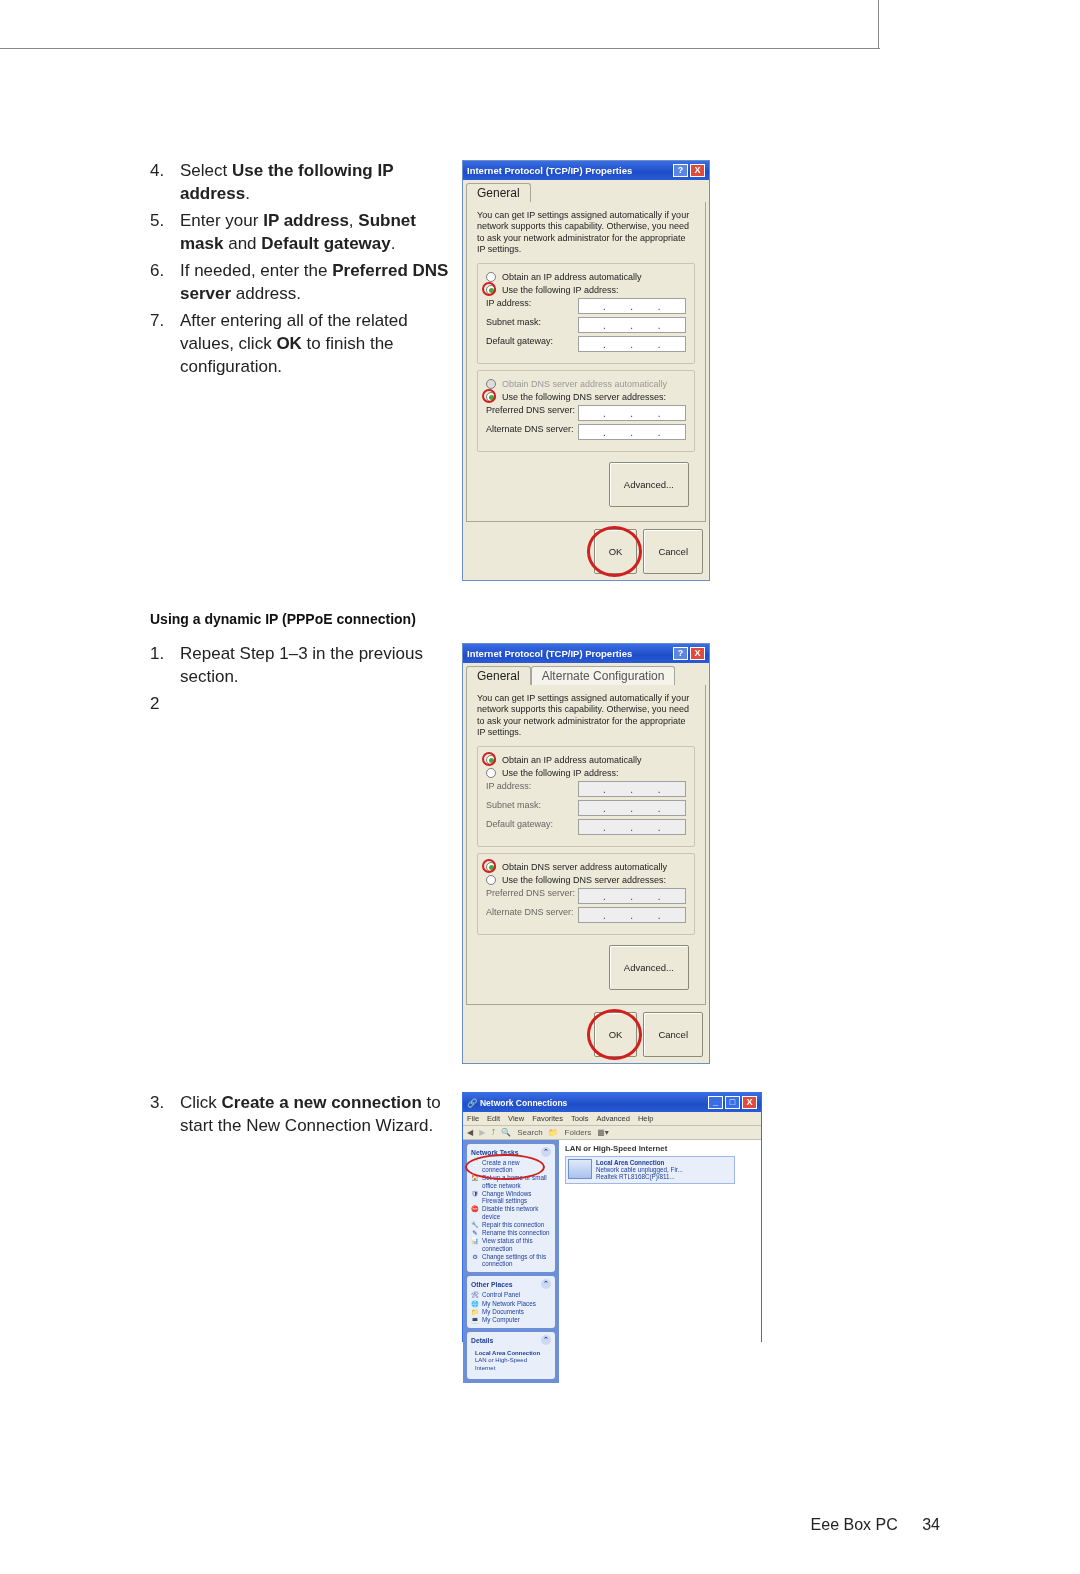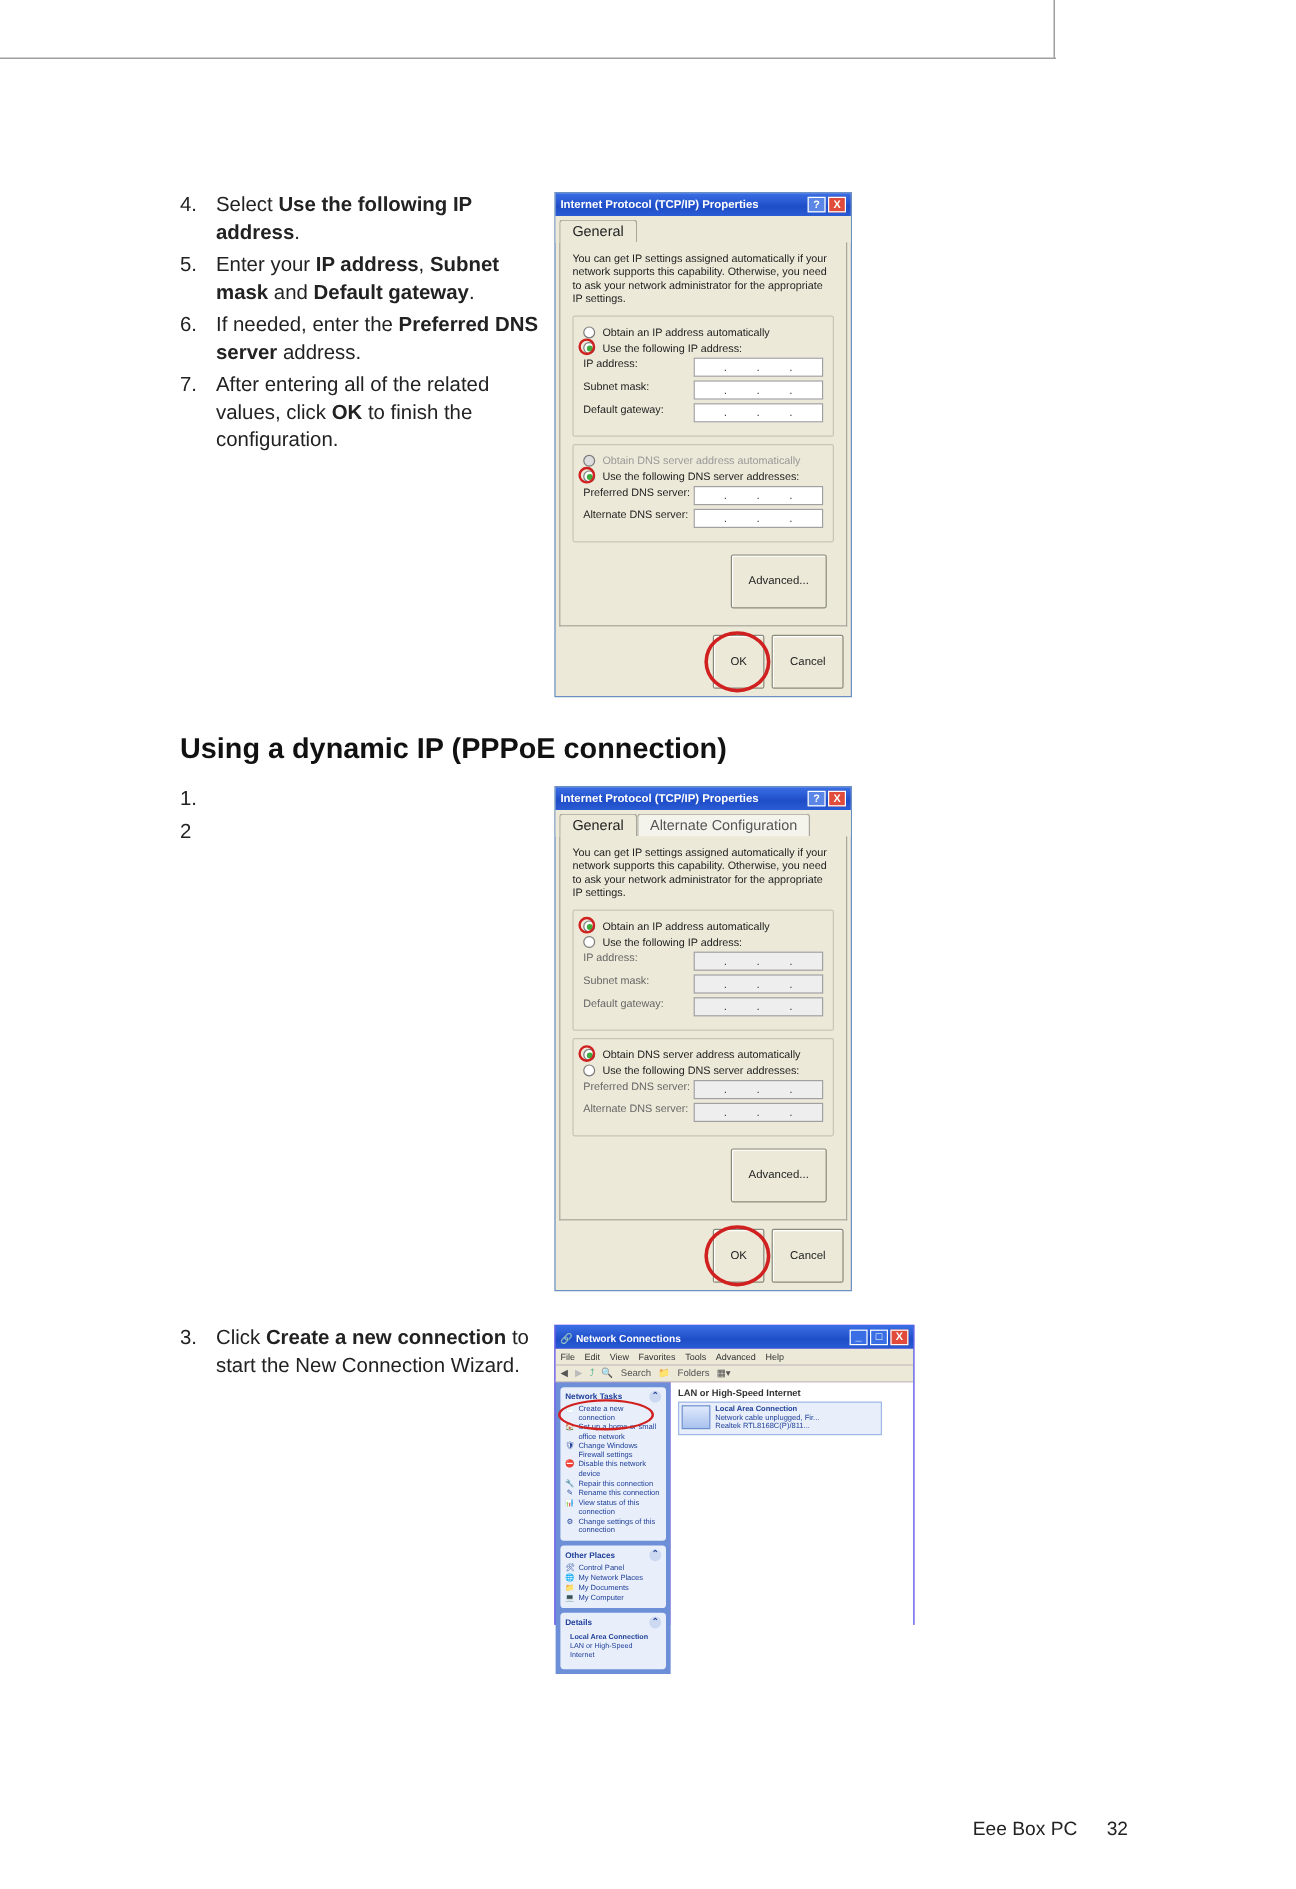--- a/index.html
+++ b/index.html
@@ -17,21 +17,21 @@
     width: 790px;
   }
   .toprule-h { position:absolute; top:48px; left:0; width:880px; height:1px; background:#888; }
   .toprule-v { position:absolute; top:0; left:878px; width:1px; height:48px; background:#888; }
   .row { display:flex; gap:12px; margin-bottom:28px; }
   .textcol { width:300px; font-size:17px; line-height:1.35; color:#222; }
   ol { list-style:none; }
   ol li { display:flex; margin-bottom:4px; }
   ol li .num { width:30px; flex:none; }
   ol li .body { flex:1; }
-  h2 { font-size:24px; font-weight:700; margin:30px 0 16px; color:#111; }
+  h2 { font-size:14px; font-weight:700; margin:30px 0 16px; color:#111; }
   
   .dialog {
     width:248px;
     border:1px solid #6a8fc4;
     background:#ece9d8;
     font-size:9px;
     color:#222;
     display:flex; flex-direction:column;
   }
   .titlebar {
@@ -201,20 +201,21 @@
     </div>
   </div>
 
   <h2>Using a dynamic IP (PPPoE connection)</h2>
 
   <div class="row">
     <div class="textcol">
       <ol id="list-mid">
           <li>
             <span class="num">1.</span>
+            <span class="body">Repeat Step 1–3 in the previous section.</span>
           </li>
           <li>
             <span class="num">2</span>
           </li>
         </ol>
     </div>
     <div class="dialog">
       <div class="titlebar">
         <span>Internet Protocol (TCP/IP) Properties</span>
         <span class="winbtns">
@@ -424,14 +425,14 @@
           </div>
         </div>
       </div>
     </div>
   </div>
 
 </div>
 
 <div class="footer">
   <span>Eee Box PC</span>
-  <span class="pg">32</span>
+  <span class="pg">34</span>
 </div>
 
 </body></html>

